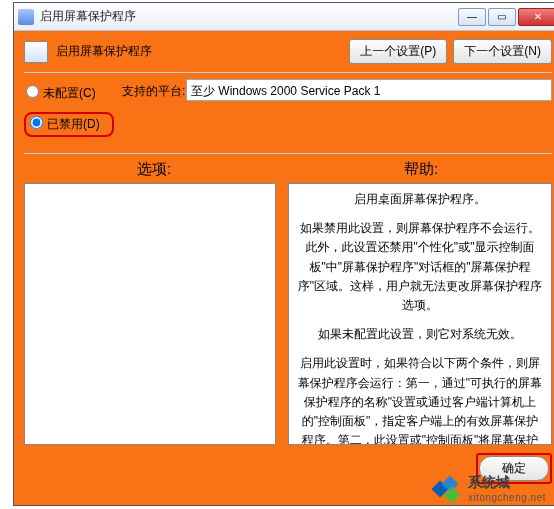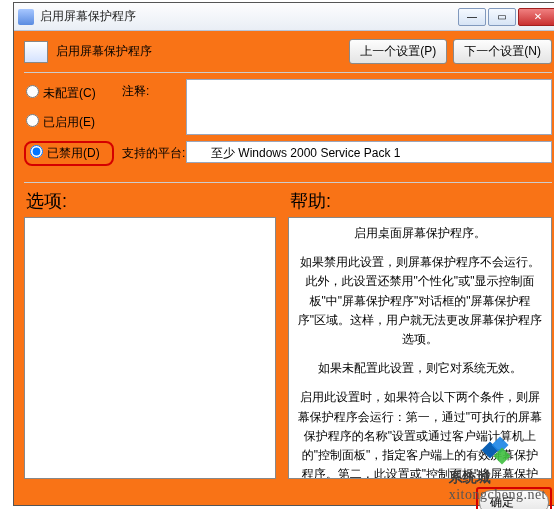--- a/index.html
+++ b/index.html
@@ -9,49 +9,49 @@
 .titlebar .ticon { width: 16px; height: 16px; margin-right: 6px; background: linear-gradient(#a7c7ff,#5a8be0); border-radius: 2px; }
 .titlebar .ttitle { flex: 1; font-size: 12px; color: #222; }
 .winbtns { display: flex; gap: 2px; }
 .winbtn { width: 28px; height: 18px; border: 1px solid #8199bd; background: linear-gradient(#f5f9ff,#d7e4f5); border-radius: 2px; display: flex; align-items: center; justify-content: center; font-size: 10px; cursor: pointer; }
 .winbtn.close { background: linear-gradient(#f08080,#c93030); border-color: #a02020; color: #fff; width: 40px; }
 .content { padding: 8px 10px 0 10px; }
 .header { display: flex; align-items: center; margin-bottom: 8px; }
 .header .hicon { width: 24px; height: 22px; border: 1px solid #888; background: linear-gradient(#fff,#d4e2ff); margin-right: 8px; flex-shrink: 0; }
 .header .htitle { flex: 1; font-size: 12px; }
 .header .navbtns { display: flex; gap: 6px; }
-.btn { border: 1px solid #8a8a8a; background: linear-gradient(#fdfdfd,#e4e4e4); padding: 3px 10px; font-size: 12px; border-radius: 3px; cursor: pointer; min-width: 80px; text-align: left; }
+.btn { border: 1px solid #8a8a8a; background: linear-gradient(#fdfdfd,#e4e4e4); padding: 3px 10px; font-size: 12px; border-radius: 3px; cursor: pointer; min-width: 80px; text-align: center; }
 .body { display: flex; gap: 8px; }
 .radios { width: 90px; padding-top: 4px; }
 .radio-row { display: flex; align-items: flex-start; gap: 4px; margin-bottom: 8px; padding: 2px; }
 .radio-row input { cursor: pointer; }
 .radio-row label { cursor: pointer; }
 .radio-highlight { border: 2px solid #d40000; border-radius: 8px; padding: 2px 4px; }
 .rightcol { flex: 1; }
 .field-row { display: flex; margin-bottom: 6px; }
 .field-row .lbl { width: 64px; padding-top: 4px; }
 .comment-box { flex: 1; height: 56px; border: 1px solid #9aa6bc; background: #fff; padding: 2px 4px; resize: none; font-family: inherit; font-size: 12px; }
-.platform-box { flex: 1; border: 1px solid #9aa6bc; background: #fff; padding: 3px 24px; height: 22px; }
+.platform-box { flex: 1; border: 1px solid #9aa6bc; background: #fff; padding: 3px 4px; height: 22px; }
 .divider { border-top: 1px solid #ccc; margin: 8px 0 6px; }
 .columns { display: flex; gap: 6px; }
-.col-label { font-size: 18px; margin-bottom: 4px; padding-left: 2px; }
+.col-label { font-size: 15px; margin-bottom: 4px; padding-left: 2px; text-align: center; }
 .panel { border: 1px solid #888; background: #fff; padding: 6px 8px; height: 262px; overflow: hidden; font-size: 12px; line-height: 1.6; }
 .left-panel { width: 252px; }
 .right-panel { flex: 1; text-align: center; }
 .right-panel p { margin-bottom: 10px; }
 .footer { display: flex; justify-content: flex-end; gap: 6px; padding: 8px 10px; }
 .ok-wrap { border: 2px solid #d40000; border-radius: 3px; padding: 1px; }
-.watermark { position: absolute; right: 8px; bottom: 6px; font-size: 11px; color: #3d3d3d; display: flex; align-items: center; gap: 6px; pointer-events: none; flex-direction: column; }
+.watermark { position: absolute; right: 8px; bottom: 6px; font-size: 11px; color: #3d3d3d; display: flex; align-items: center; gap: 6px; pointer-events: none; }
 .wm-logo { position: relative; width: 30px; height: 26px; }
 .wm-sq { position: absolute; width: 12px; height: 12px; transform: rotate(45deg); }
 .wm-sq.a { background: #0a5fb3; left: 2px; top: 7px; }
 .wm-sq.b { background: #1a84e6; left: 12px; top: 2px; opacity: .9; }
 .wm-sq.c { background: #3fbf3f; left: 14px; top: 13px; opacity: .9; }
 .wm-text .big { font-size: 14px; font-weight: bold; }
-.wm-text .small { font-size: 14px; color: #555; letter-spacing: .5px; font-family: Liberation Serif, serif; }
+.wm-text .small { font-size: 10px; color: #555; letter-spacing: .5px; }
 </style>
 </head>
 <body>
 
 <div class="window">
   <div class="titlebar">
     <div class="ticon"></div>
     <div class="ttitle">启用屏幕保护程序</div>
     <div class="winbtns">
       <div class="winbtn">—</div>
@@ -70,35 +70,27 @@
       </div>
     </div>
     <div class="divider"></div>
 
     <div class="body">
       <div class="radios">
         <div class="radio-row">
           <input type="radio" name="st" style="">
           <label>未配置(C)</label>
         </div>
-        <div class="radio-row">
-          <input type="radio" name="st" style="">
-          <label>已启用(E)</label>
-        </div>
         <div class="radio-row radio-highlight">
           <input type="radio" name="st" checked="" style="">
           <label>已禁用(D)</label>
         </div>
       </div>
 
       <div class="rightcol">
-        <div class="field-row">
-          <div class="lbl">注释:</div>
-          <textarea class="comment-box" style=""></textarea>
-        </div>
         <div class="field-row">
           <div class="lbl">支持的平台:</div>
           <div class="platform-box">至少 Windows 2000 Service Pack 1</div>
         </div>
       </div>
     </div>
 
     <div class="divider"></div>
 
     <div class="columns">

